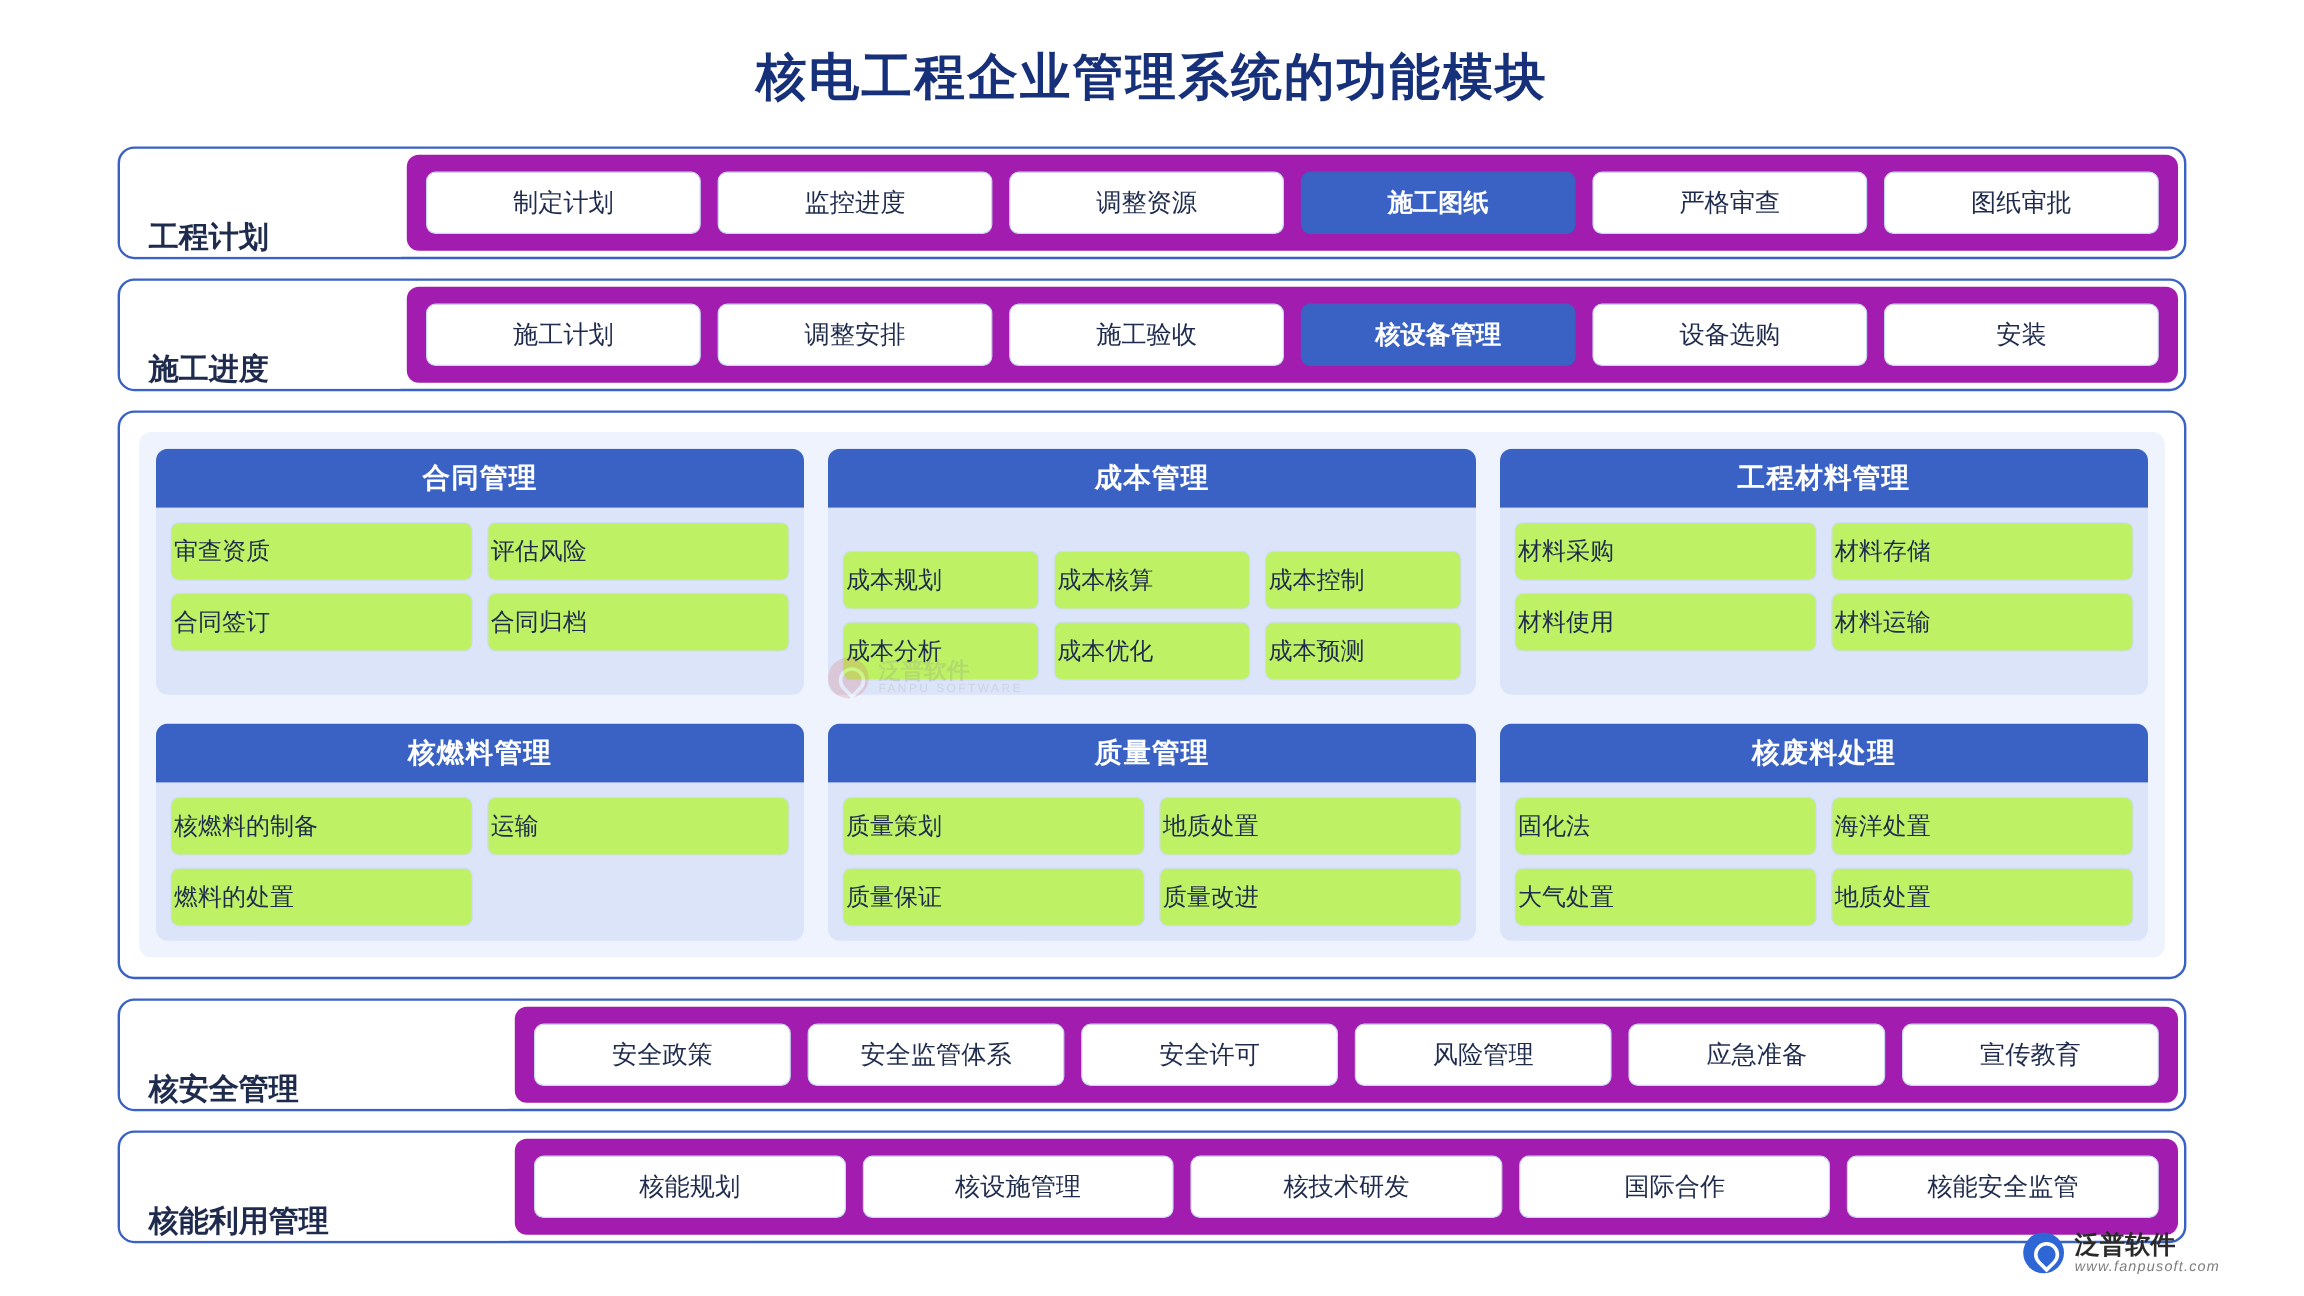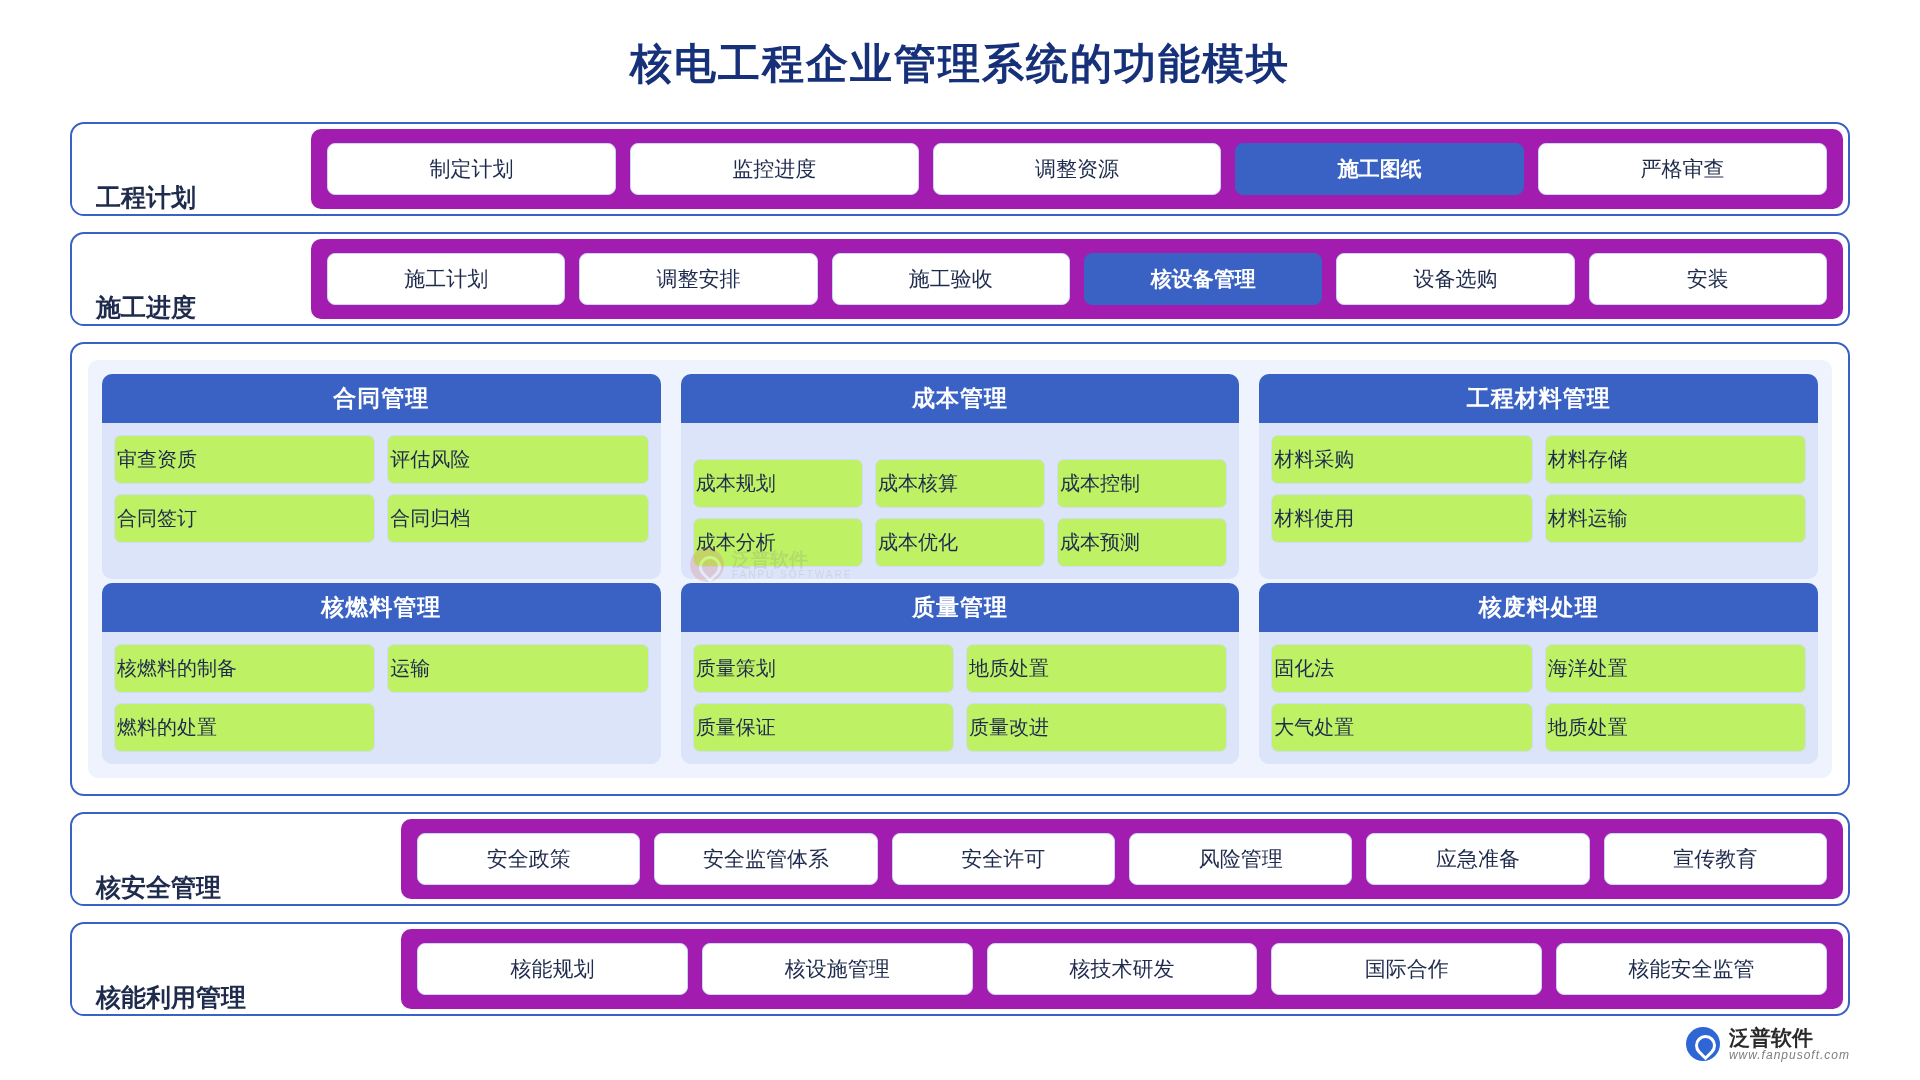--- a/index.html
+++ b/index.html
@@ -12,21 +12,21 @@
     height: 1080px;
     font-family: "Liberation Sans", sans-serif;
     color: #1f2b4d;
     position: relative;
     overflow: hidden;
   }
   .page {
     width: 1920px;
     height: 1080px;
     box-sizing: border-box;
-    padding: 0 70px;
+    padding: 0 98px;
     position: relative;
   }
   .title {
     text-align: center;
     font-size: 42px;
     font-weight: bold;
     color: #16307a;
     letter-spacing: 2px;
     padding-top: 36px;
     padding-bottom: 30px;
@@ -88,21 +88,21 @@
     background: #ffffff;
     padding: 16px;
     margin-bottom: 16px;
   }
   .panel-inner {
     background: #eef3fd;
     border-radius: 10px;
     padding: 14px;
     display: grid;
     grid-template-columns: repeat(3, 1fr);
-    gap: 4px 20px;
+    gap: 24px 20px;
     position: relative;
   }
   .card {
     background: #dbe4f8;
     border-radius: 10px;
     padding: 0 0 12px 0;
     overflow: hidden;
   }
   .card-head {
     background: #3a62c4;
@@ -200,20 +200,21 @@
   <div class="title">核电工程企业管理系统的功能模块</div>
 
   <div class="band">
     <div class="band-label">工程计划</div>
     <div class="band-items">
       <div class="chip">制定计划</div>
       <div class="chip">监控进度</div>
       <div class="chip">调整资源</div>
       <div class="chip active">施工图纸</div>
       <div class="chip">严格审查</div>
+      <div class="chip">图纸审批</div>
     </div>
   </div>
 
   <div class="band">
     <div class="band-label">施工进度</div>
     <div class="band-items">
       <div class="chip">施工计划</div>
       <div class="chip">调整安排</div>
       <div class="chip">施工验收</div>
       <div class="chip active">核设备管理</div>

